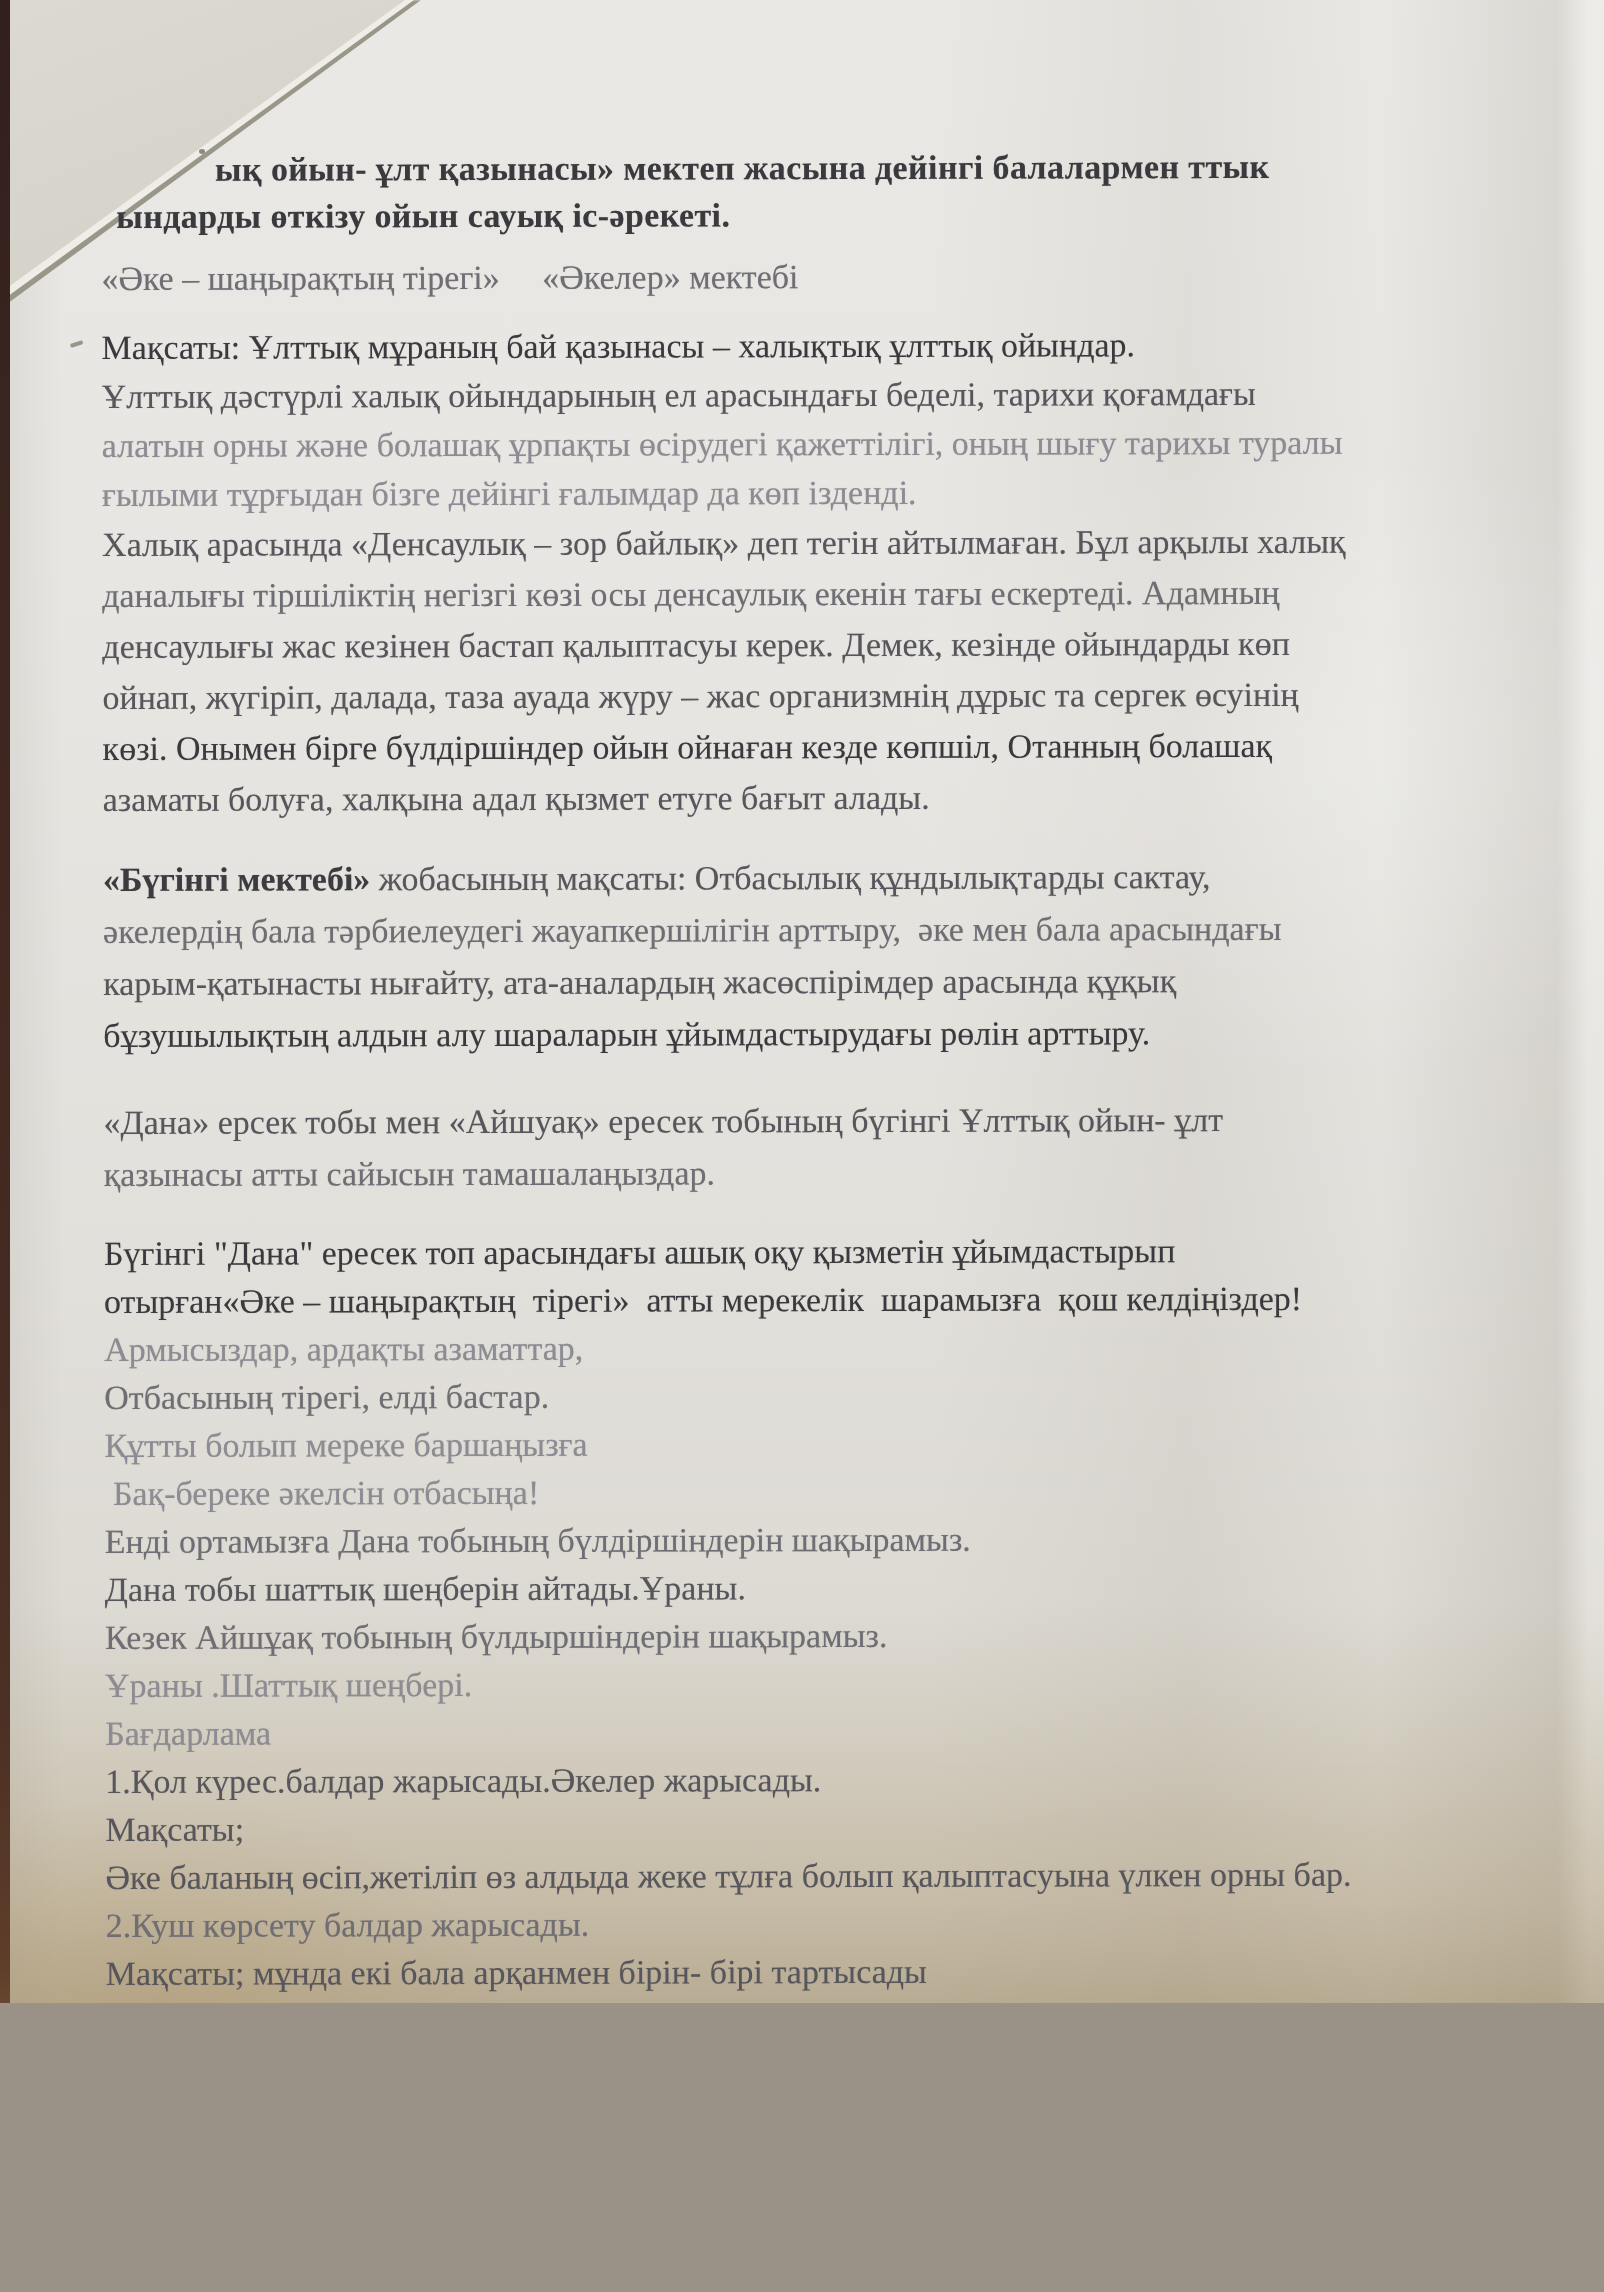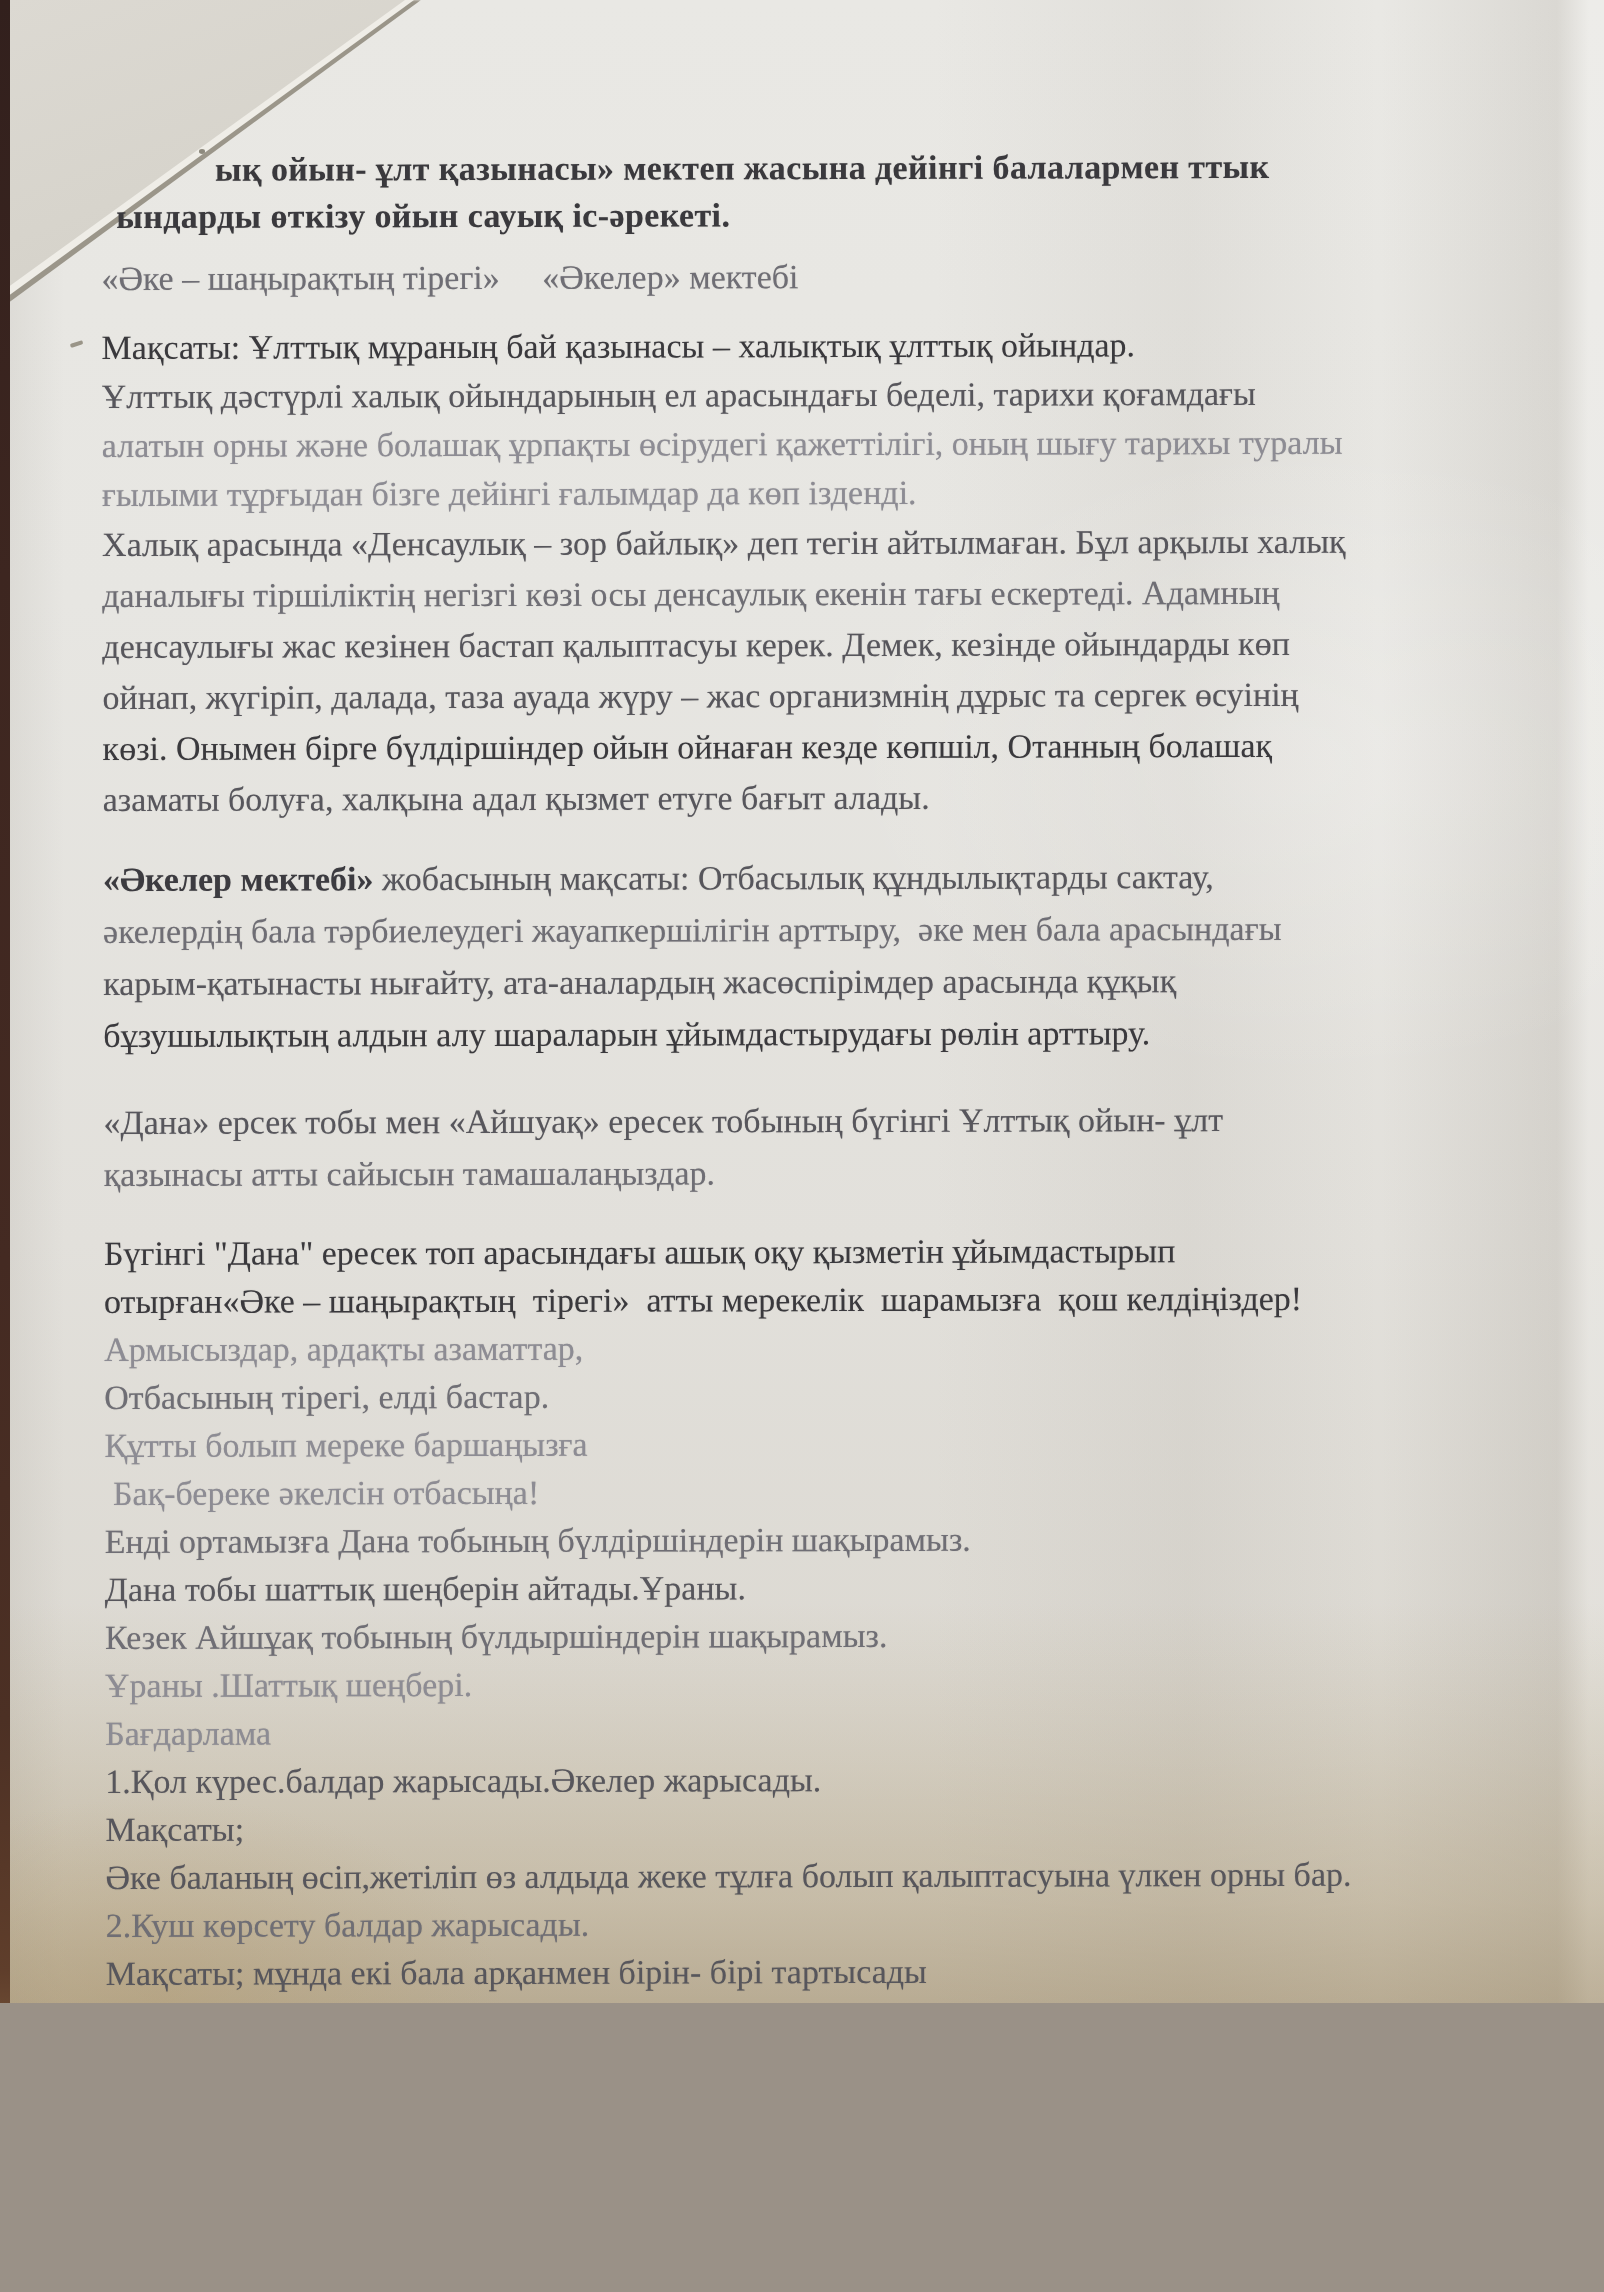--- a/index.html
+++ b/index.html
@@ -81,21 +81,21 @@
       </div>
     <div class="blk blk-p2">
         <div class="line tone-mid">Халық арасында «Денсаулық – зор байлық» деп тегін айтылмаған. Бұл арқылы халық</div>
         <div class="line tone-soft">даналығы тіршіліктің негізгі көзі осы денсаулық екенін тағы ескертеді. Адамның</div>
         <div class="line tone-mid">денсаулығы жас кезінен бастап қалыптасуы керек. Демек, кезінде ойындарды көп</div>
         <div class="line tone-mid">ойнап, жүгіріп, далада, таза ауада жүру – жас организмнің дұрыс та сергек өсуінің</div>
         <div class="line tone-dark">көзі. Онымен бірге бүлдіршіндер ойын ойнаған кезде көпшіл, Отанның болашақ</div>
         <div class="line tone-mid">азаматы болуға, халқына адал қызмет етуге бағыт алады.</div>
       </div>
     <div class="blk blk-p3">
-        <div class="line tone-mid"><b>«Әкелер мектебі»</b> жобасының мақсаты: Отбасылық құндылықтарды сактау,</div>
+        <div class="line tone-mid"><b>«Бүгінгі мектебі»</b> жобасының мақсаты: Отбасылық құндылықтарды сактау,</div>
         <div class="line tone-soft">әкелердің бала тәрбиелеудегі жауапкершілігін арттыру,  әке мен бала арасындағы</div>
         <div class="line tone-mid">карым-қатынасты нығайту, ата-аналардың жасөспірімдер арасында құқық</div>
         <div class="line tone-dark">бұзушылықтың алдын алу шараларын ұйымдастырудағы рөлін арттыру.</div>
       </div>
     <div class="blk blk-p4">
         <div class="line tone-mid">«Дана» ерсек тобы мен «Айшуақ» ересек тобының бүгінгі Ұлттық ойын- ұлт</div>
         <div class="line tone-soft">қазынасы атты сайысын тамашалаңыздар.</div>
       </div>
     <div class="blk blk-p5">
         <div class="line tone-dark">Бүгінгі "Дана" ересек топ арасындағы ашық оқу қызметін ұйымдастырып</div>

